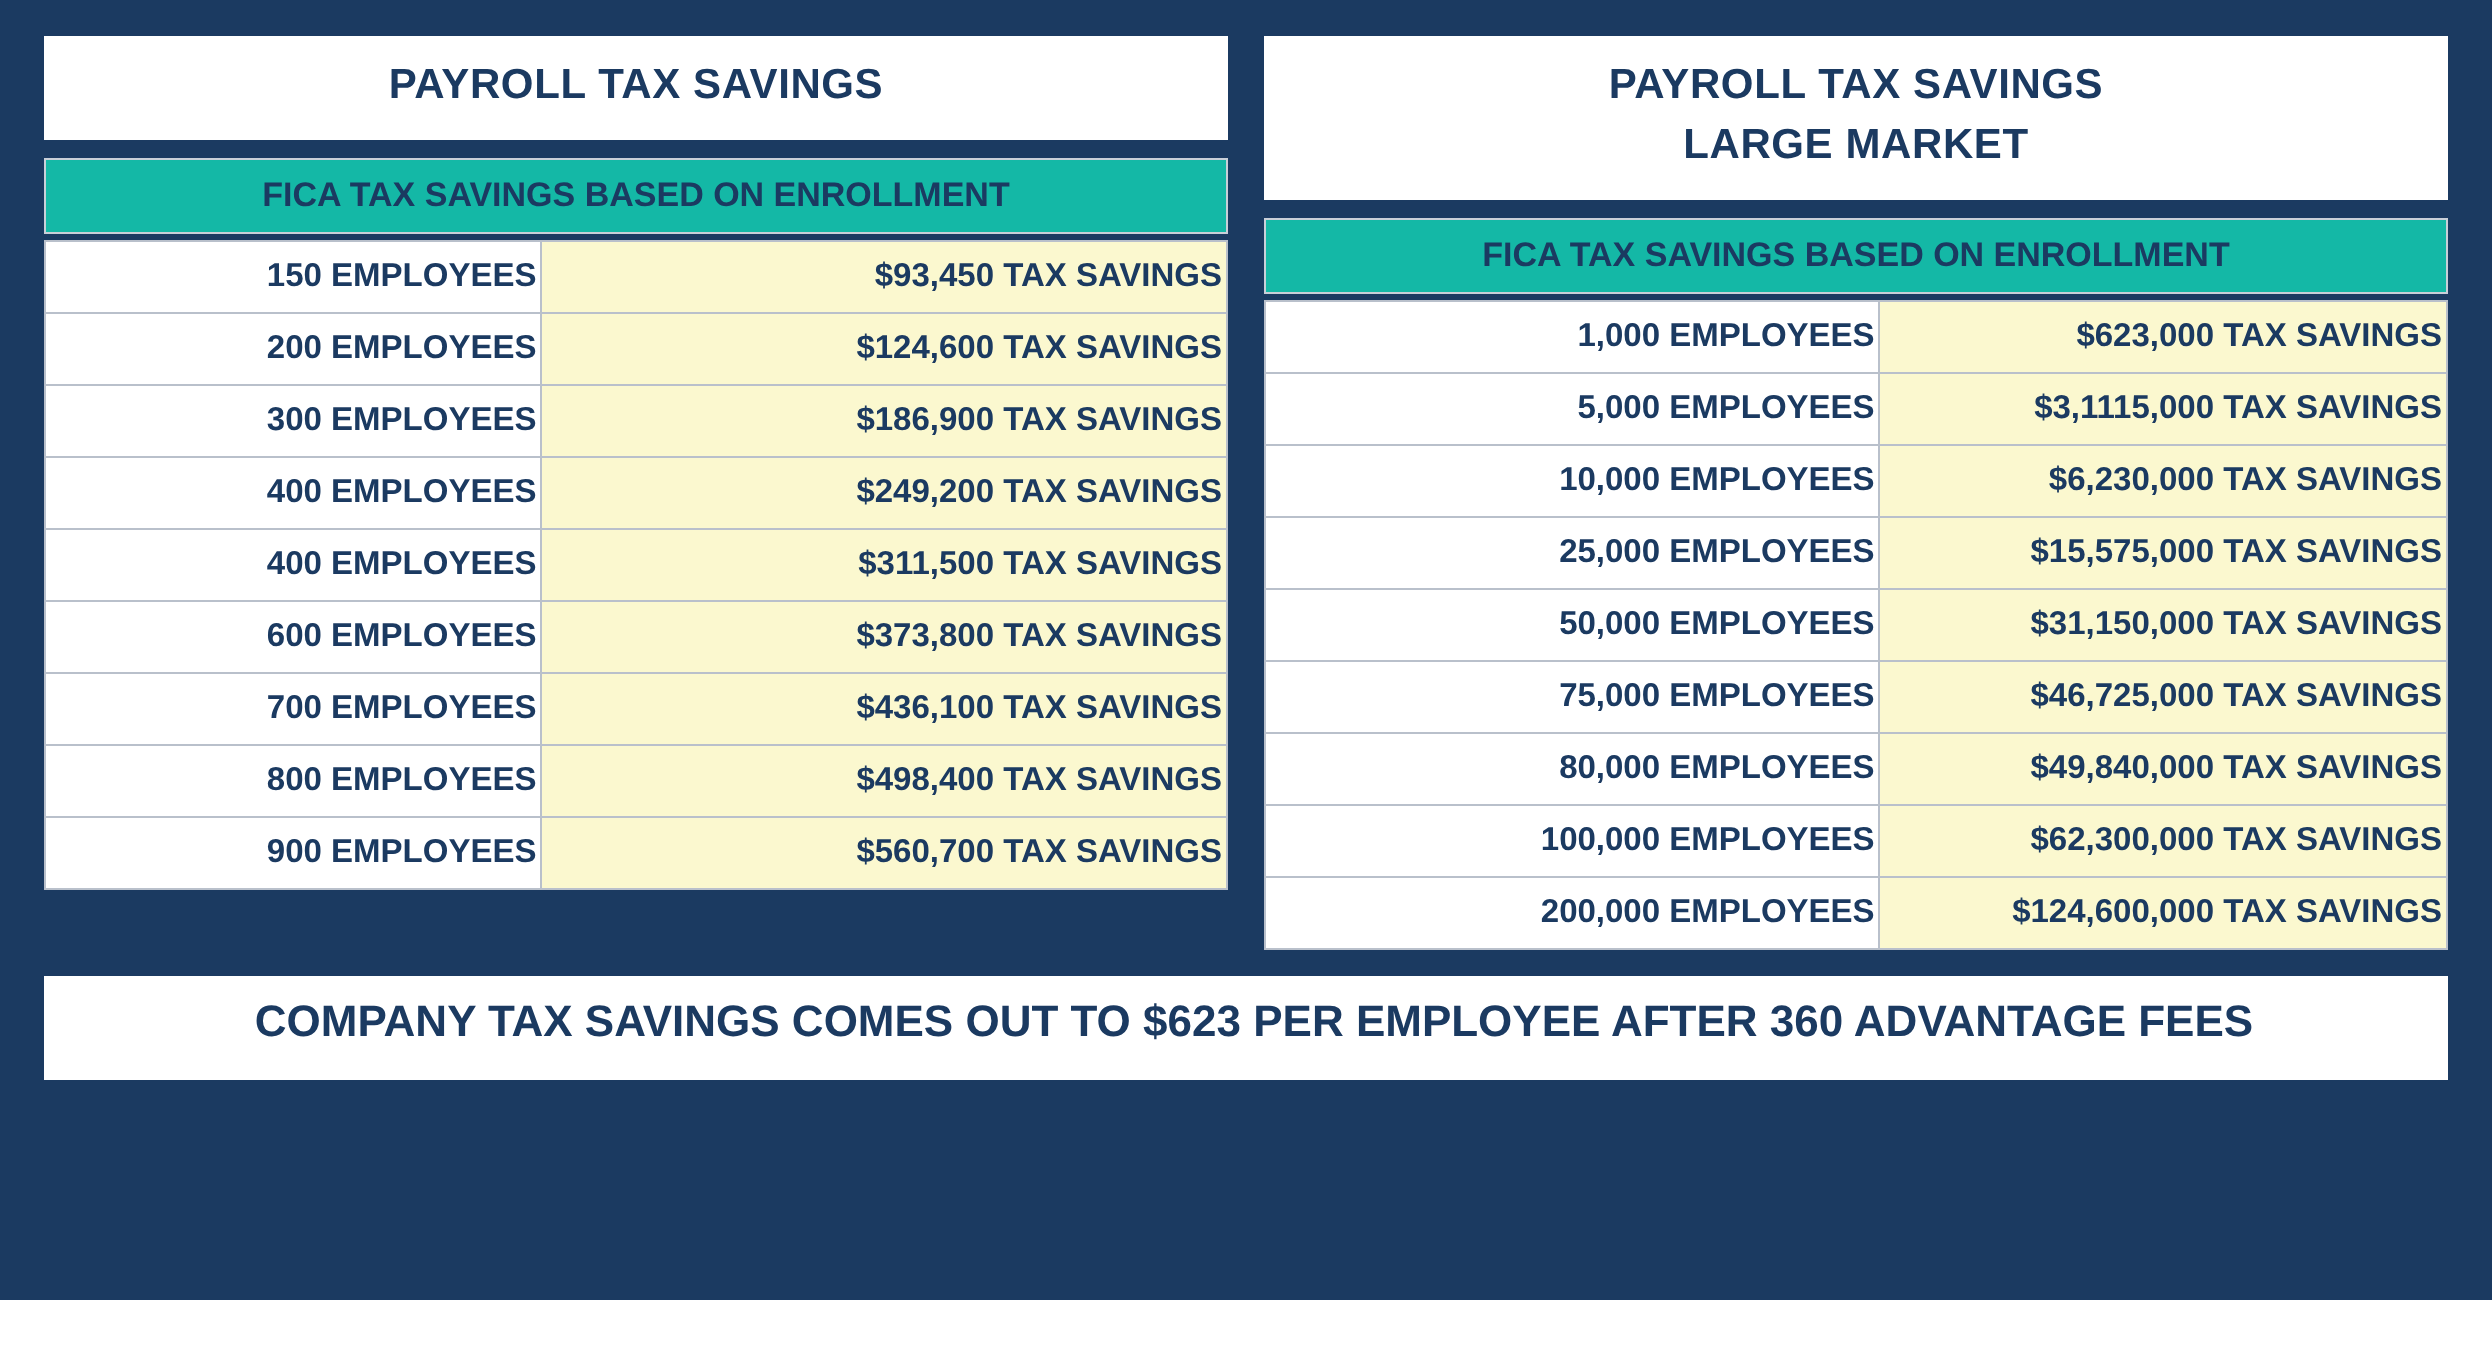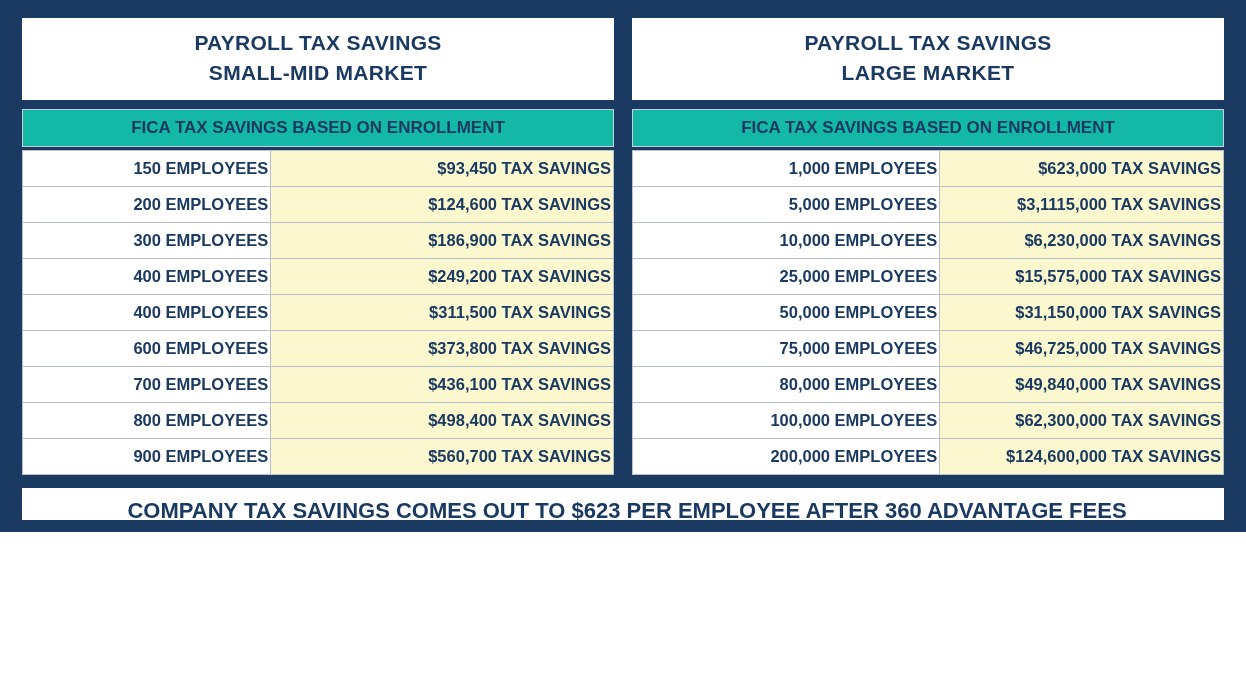--- a/index.html
+++ b/index.html
@@ -9,21 +9,21 @@
   }
   body {
     width: 1246px;
     height: 685px;
     font-family: "Liberation Sans", sans-serif;
     overflow: hidden;
   }
   .page {
     position: relative;
     width: 1246px;
-    height: 532px;
+    height: 650px;
     box-sizing: border-box;
     background: #1b3a61;
     border-left: 10px solid #1b3a61;
     border-right: 10px solid #1b3a61;
     border-top: 10px solid #1b3a61;
     border-bottom: 0;
   }
   .inner {
     position: relative;
     width: 100%;
@@ -132,21 +132,20 @@
 <body>
 
 <div class="page">
   <div class="inner">
 
     <div class="columns">
 
       <div class="col col-left">
         <div class="title-card">
           <span class="title-line">PAYROLL TAX SAVINGS</span>
-          <span class="title-line">SMALL-MID MARKET</span>
         </div>
         <div class="subhead">FICA TAX SAVINGS BASED ON ENROLLMENT</div>
         <table class="savings">
           <tbody>
             <tr>
               <td class="emp">150 EMPLOYEES</td>
               <td class="amt">$93,450 TAX SAVINGS</td>
             </tr>
             <tr>
               <td class="emp">200 EMPLOYEES</td>

